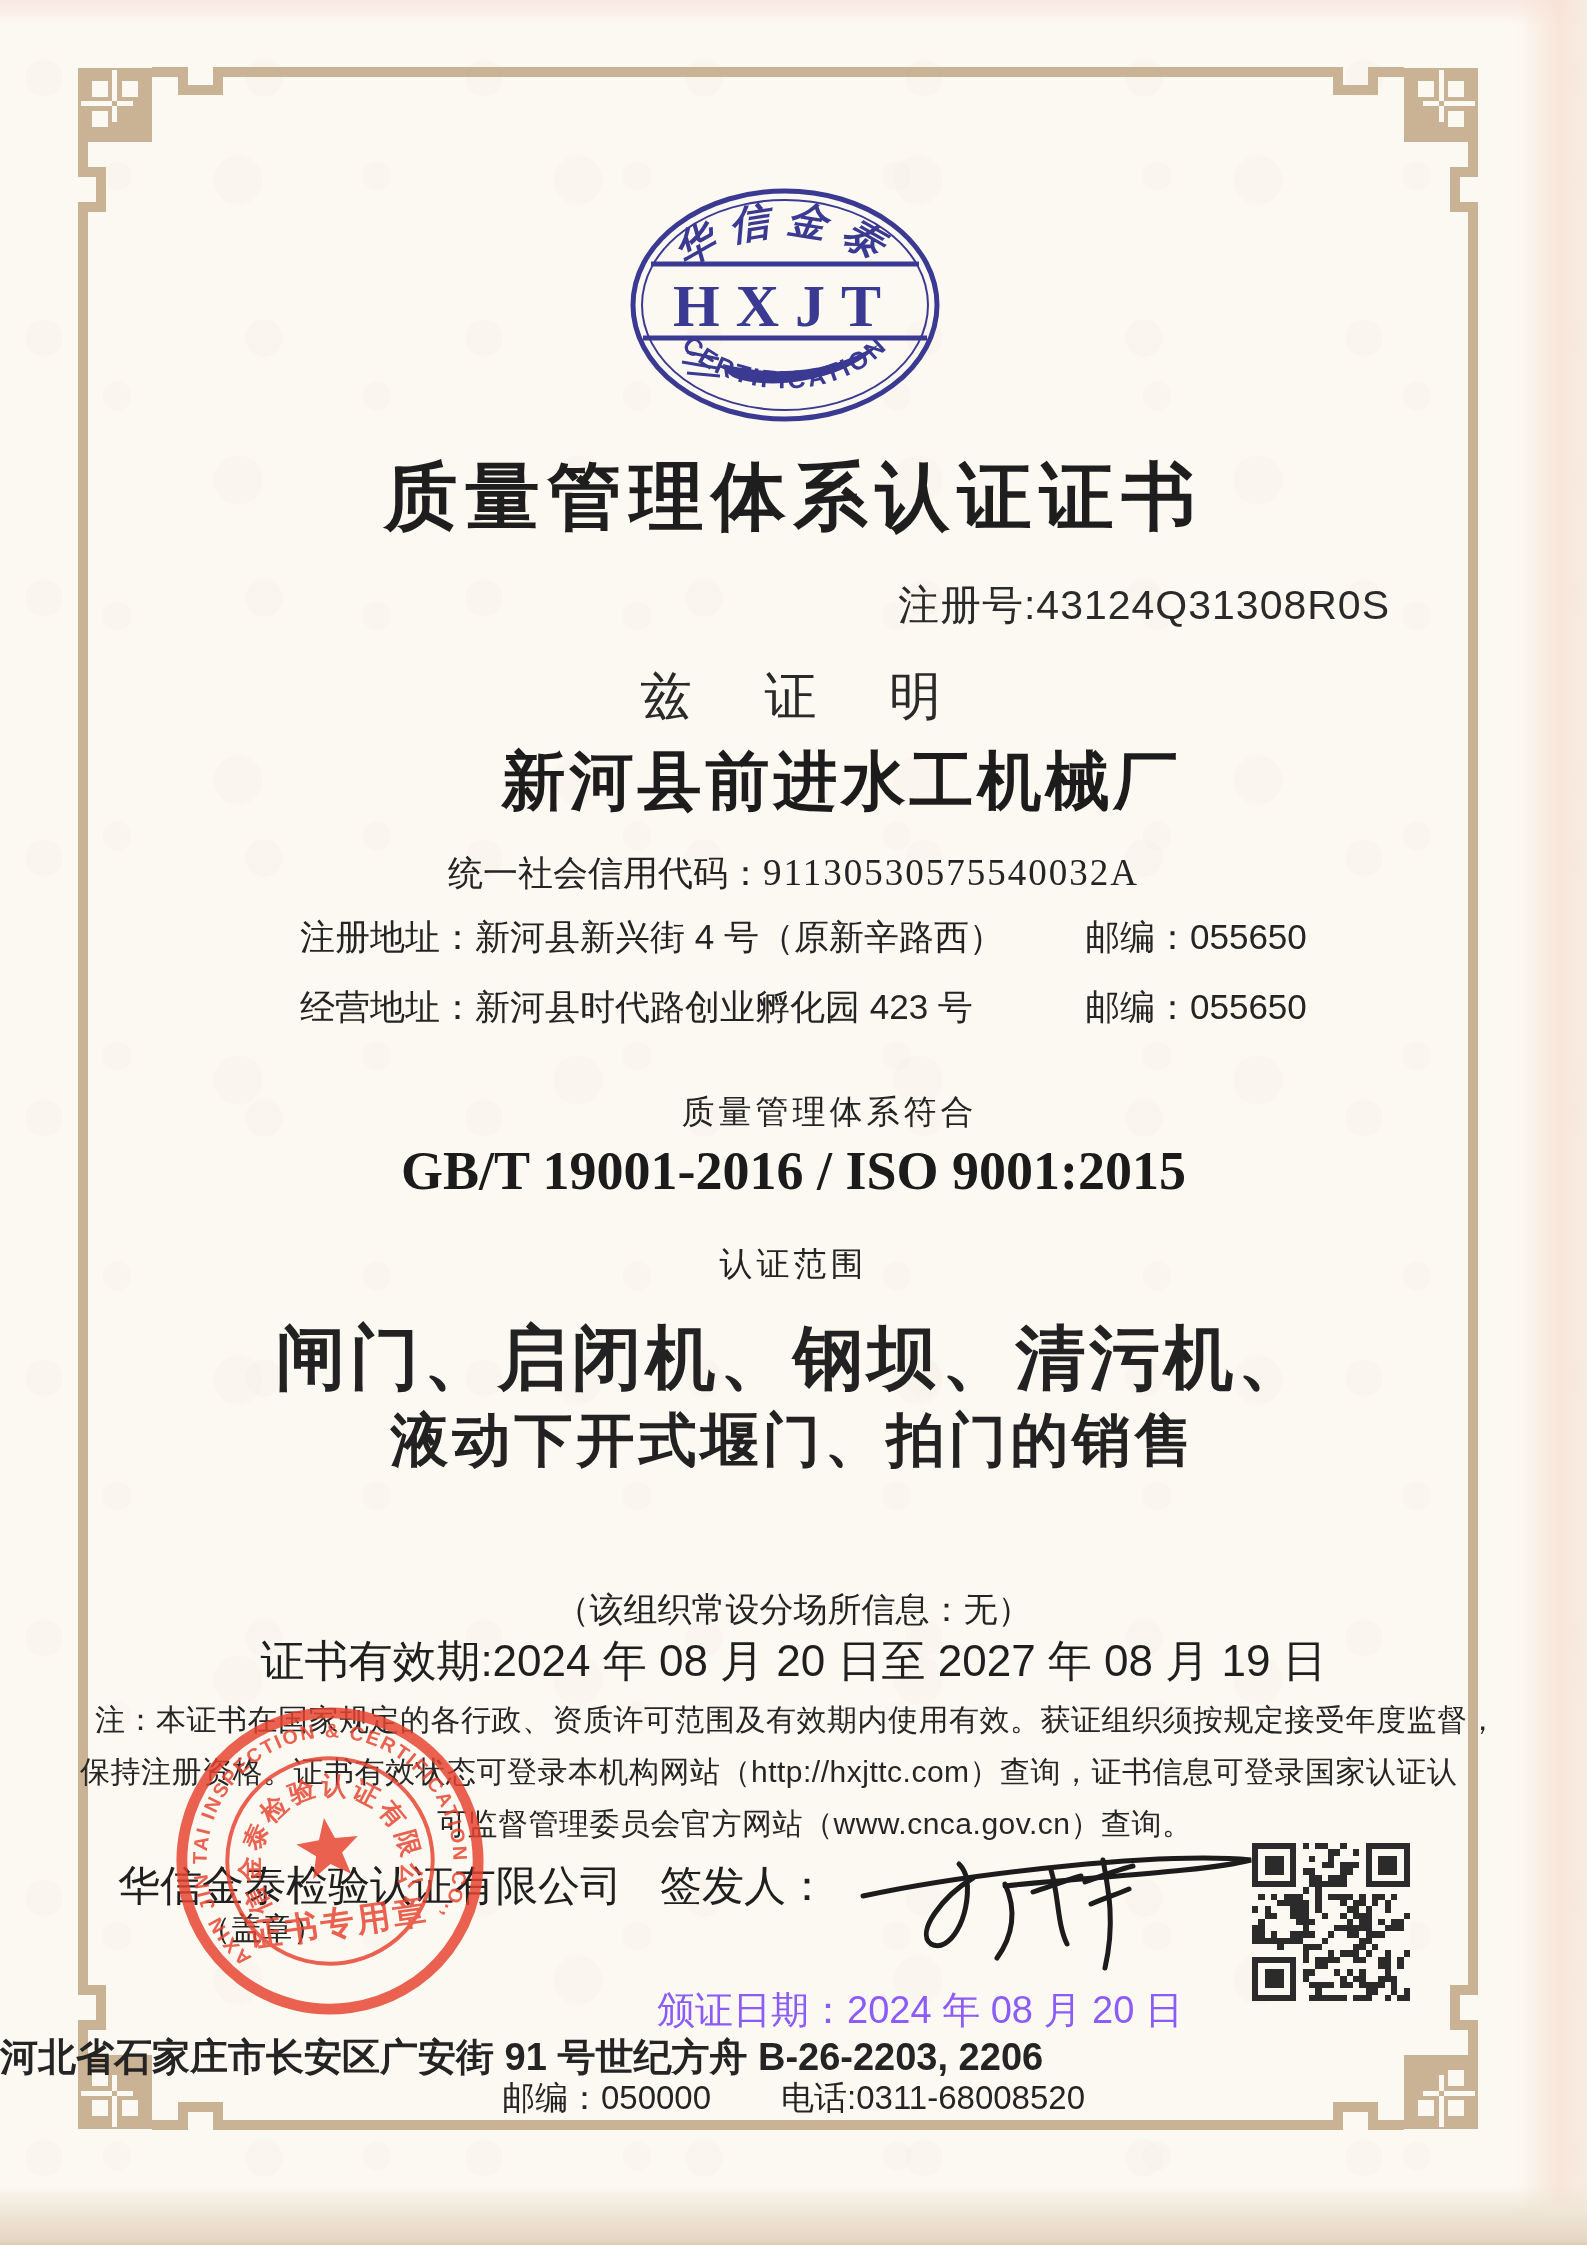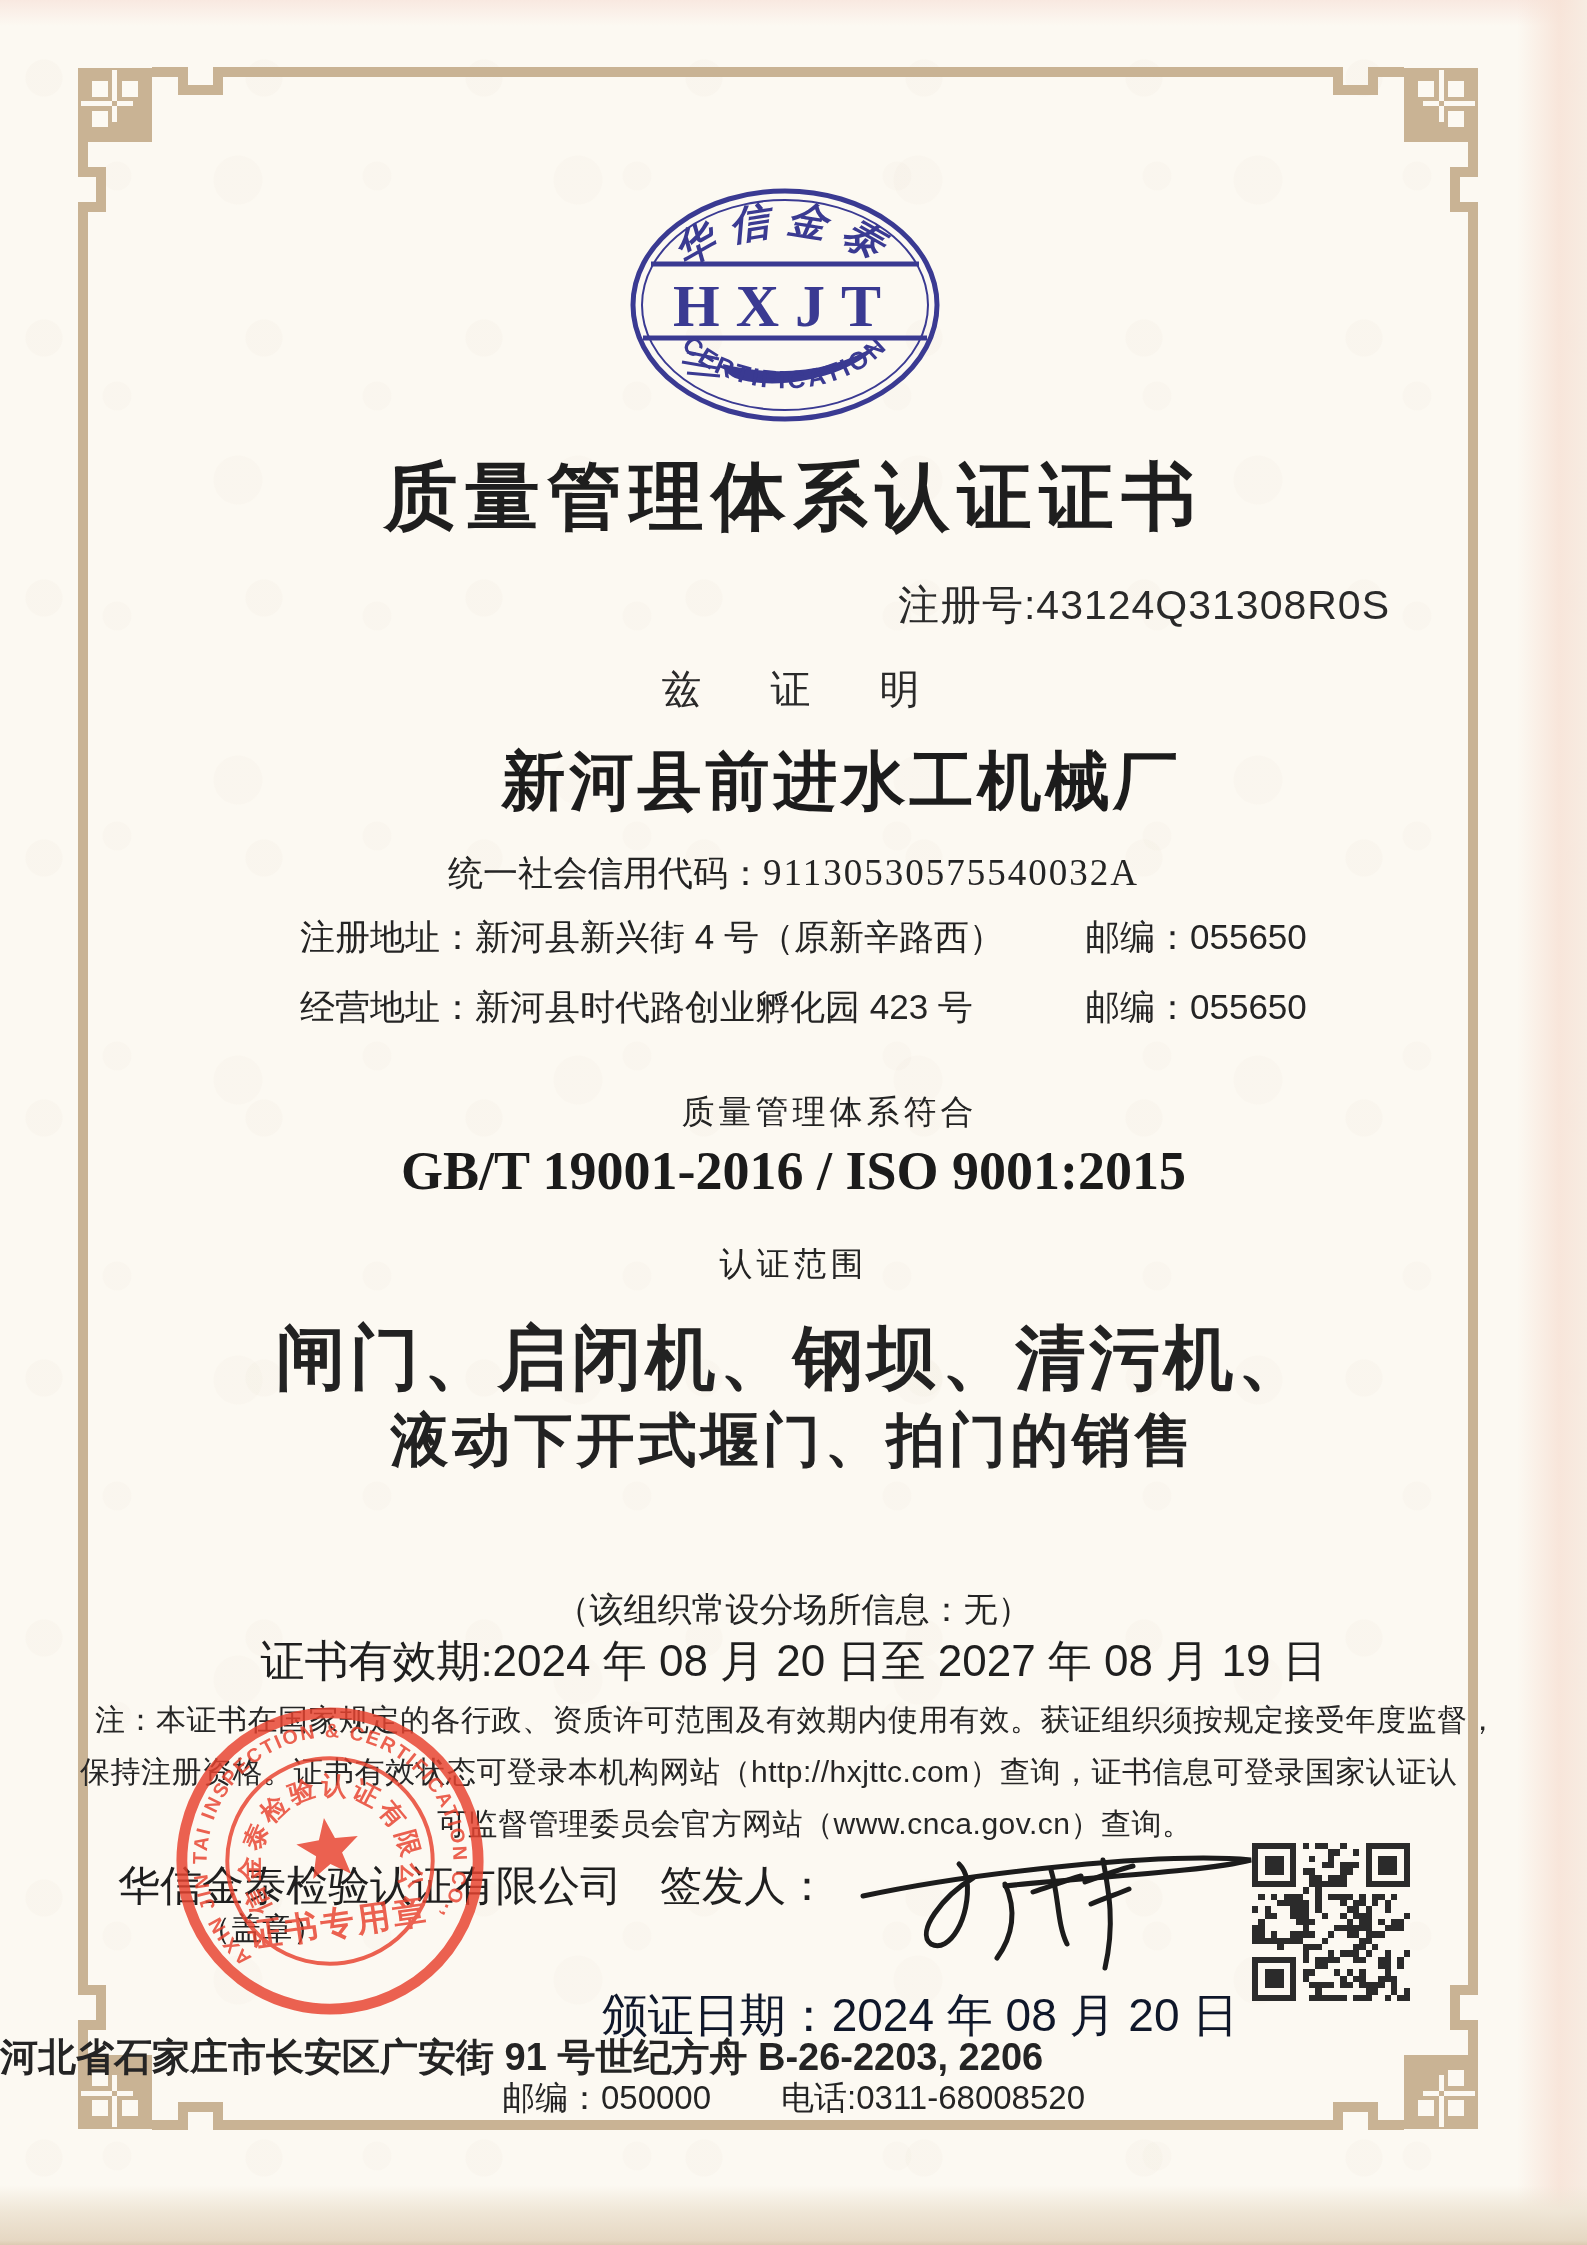--- a/index.html
+++ b/index.html
@@ -21,21 +21,21 @@
     background:linear-gradient(to bottom, rgba(236,226,208,0), #efe6d6 45%, #e6d8c3 92%, #dccbb2 100%);}
   .frame-line{position:absolute;background:#c9b394;}
   .corner{position:absolute;width:200px;height:200px;}
   .logo{position:absolute;left:625px;top:180px;}
   .title{position:absolute;top:448px;left:0;width:100%;text-align:center;
     font-size:74px;font-weight:800;letter-spacing:8px;color:#1e1e1e;
     font-family:"Liberation Serif", serif;}
   .regline{position:absolute;top:578px;right:197px;font-size:41px;color:#2a2a2a;
     letter-spacing:1px;}
   .hereby{position:absolute;top:662px;left:0;width:100%;text-align:center;
-    font-size:40px;color:#2a2a2a;word-spacing:46px;letter-spacing:6px;}
+    font-size:52px;color:#2a2a2a;word-spacing:46px;letter-spacing:6px;}
   .company{position:absolute;top:738px;left:0;width:100%;text-align:center;
     font-size:64px;font-weight:700;letter-spacing:4px;color:#1c1c1c;
     font-family:"Liberation Serif", serif;padding-left:48px;}
   .credit{position:absolute;top:850px;left:0;width:100%;text-align:center;font-size:35px;}
   .credit .code{font-family:"Liberation Serif", serif;font-size:37px;letter-spacing:2px;}
   .addr-row{position:absolute;left:0;width:100%;height:46px;font-size:35px;}
   .addr-row .addr-main{position:absolute;left:300px;white-space:nowrap;}
   .addr-row .addr-post{position:absolute;left:1085px;white-space:nowrap;}
   .center-line{position:absolute;left:0;width:100%;text-align:center;}
   .conform{top:1090px;font-size:33px;letter-spacing:4px;padding-left:36px;}
@@ -49,21 +49,21 @@
   .note1{left:95px;top:1700px;}
   .note2{left:80px;top:1752px;}
   .note3{left:437px;top:1804px;}
   .issuer-row{position:absolute;left:118px;top:1858px;font-size:42px;color:#1f1f1f;white-space:nowrap;}
   .issuer-row .signer{margin-left:38px;}
   .seal-note{position:absolute;left:200px;top:1908px;font-size:31px;}
   .signature{position:absolute;left:855px;top:1826px;}
   .stamp{position:absolute;left:172px;top:1703px;opacity:0.9;transform:rotate(-8deg);}
   .qr{position:absolute;left:1252px;top:1843px;}
   .issue-date{position:absolute;left:540px;top:1985px;width:760px;text-align:center;
-    font-size:46px;color:#0f172a;}
+    font-size:38px;color:#8b5cf6;}
   .org-address{position:absolute;left:0;top:2032px;width:100%;text-align:left;font-size:38px;font-weight:bold;}
   .post-phone{position:absolute;left:0;top:2076px;width:100%;display:flex;
     justify-content:center;gap:70px;font-size:33px;text-align:center;}
 </style>
 </head>
 <body>
 
 <div class="page">
   <div class="texture"></div>
   <div class="edge-top"></div>

